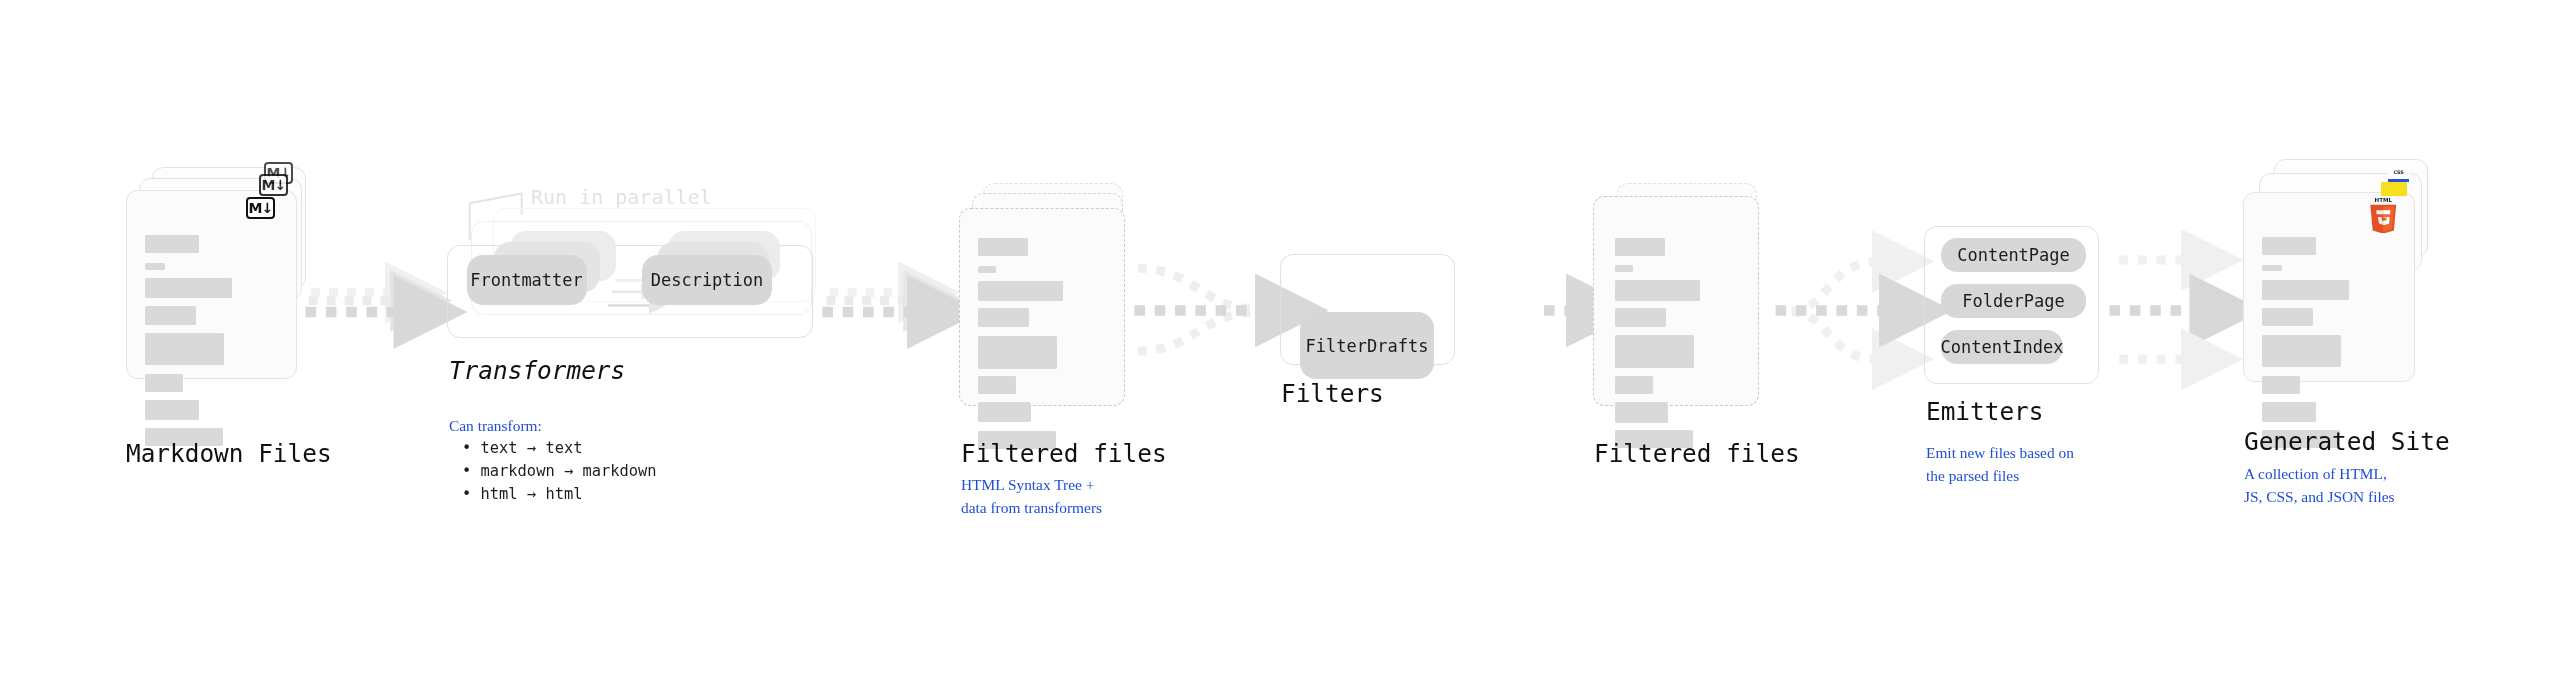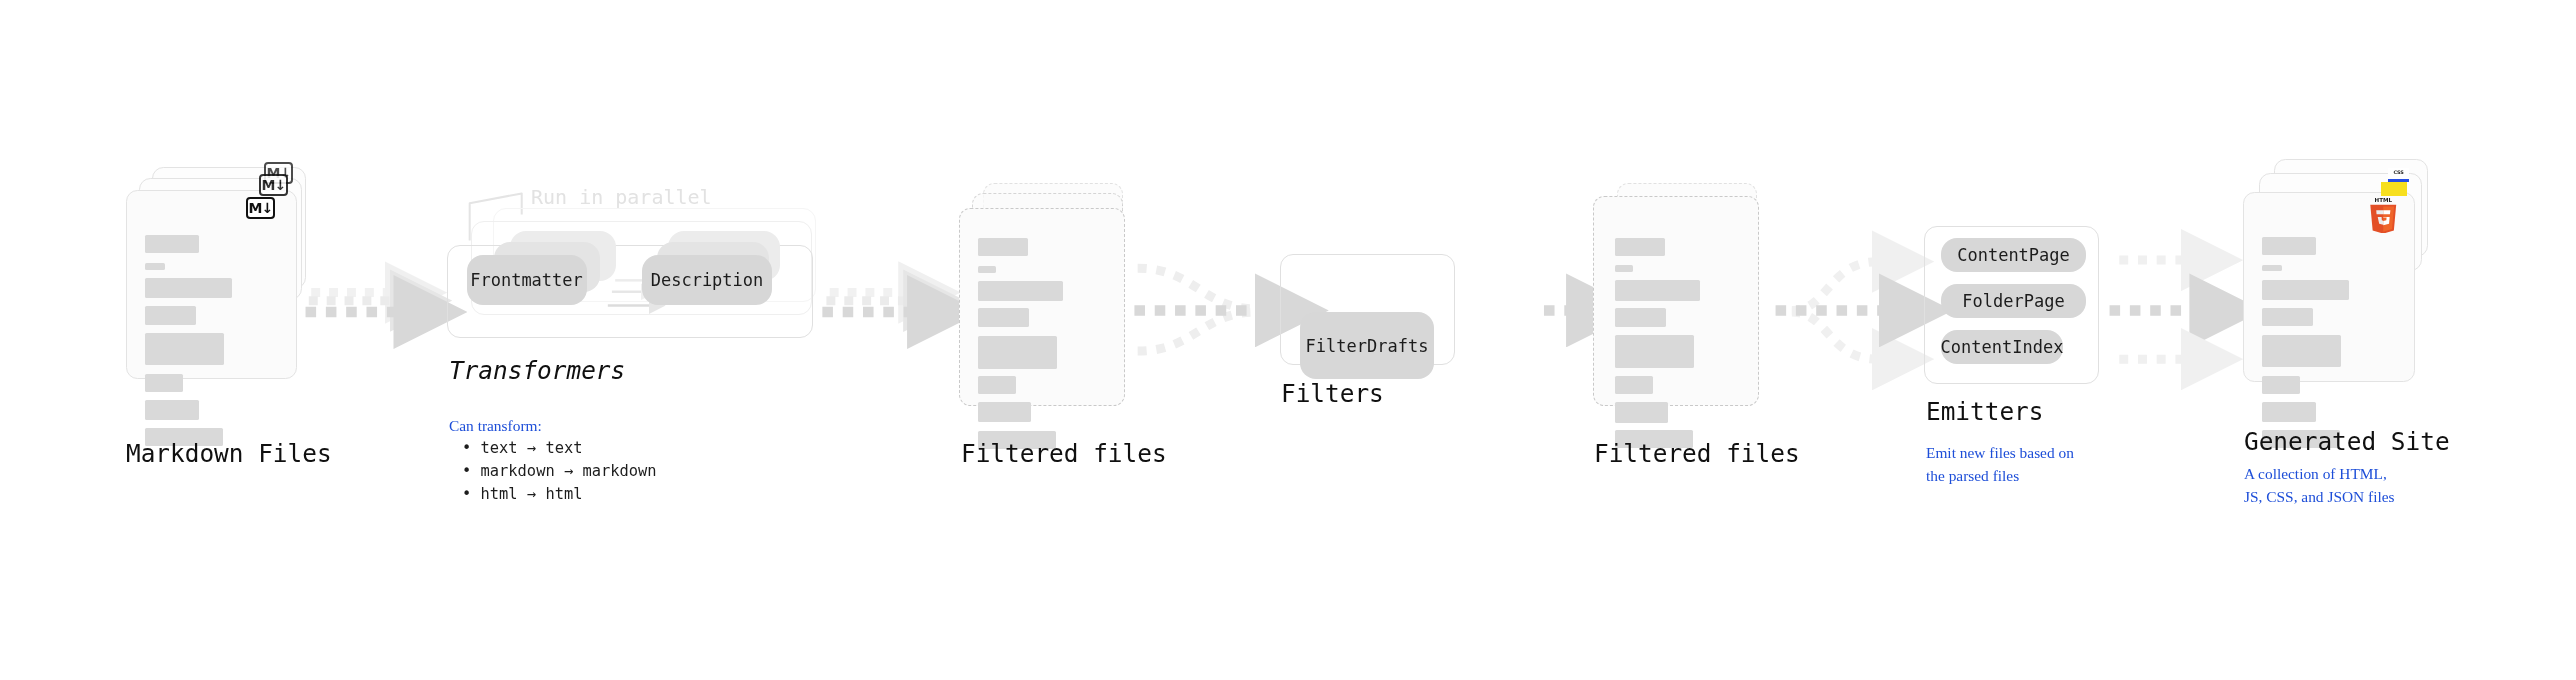--- a/index.html
+++ b/index.html
@@ -260,20 +260,22 @@
       <div class="bar" style="left:18px; top:57px; width:18px; height:6.5px;"></div>
       <div class="bar" style="left:18px; top:72px; width:85px; height:20.3px;"></div>
       <div class="bar" style="left:18px; top:99px; width:51px; height:18.7px;"></div>
       <div class="bar" style="left:18px; top:127px; width:79px; height:32.5px;"></div>
       <div class="bar" style="left:18px; top:167px; width:38px; height:18px;"></div>
       <div class="bar" style="left:18px; top:193px; width:53px; height:20.3px;"></div>
       <div class="bar" style="left:18px; top:222px; width:78px; height:18px;"></div>
     </div>
   </div>
   <div class="title" style="left:961px; top:439px;">Filtered files</div>
+  <div class="subtitle" style="left:961px; top:473px;">HTML Syntax Tree +
+data from transformers</div>
 
   <div class="groupbox" style="left:1280px; top:254px; width:175px; height:111px;"></div>
   <div class="pill" style="left:1300px; top:280px; width:134px; height:67px;margin-top:32px;">FilterDrafts</div>
   <div class="title" style="left:1281px; top:379px;">Filters</div>
 
   <div class="stack" style="left:1593px; top:185px;">
     <div class="card dashed" style="left:24.4px; top:-2.4px; width:140px; height:89px; opacity:0.55;"></div>
     <div class="card dashed" style="left:0px; top:11.4px; width:166px; height:210px;">
       <div class="bar" style="left:21px; top:41px; width:50px; height:18px;"></div>
       <div class="bar" style="left:21px; top:68px; width:18px; height:6.5px;"></div>

